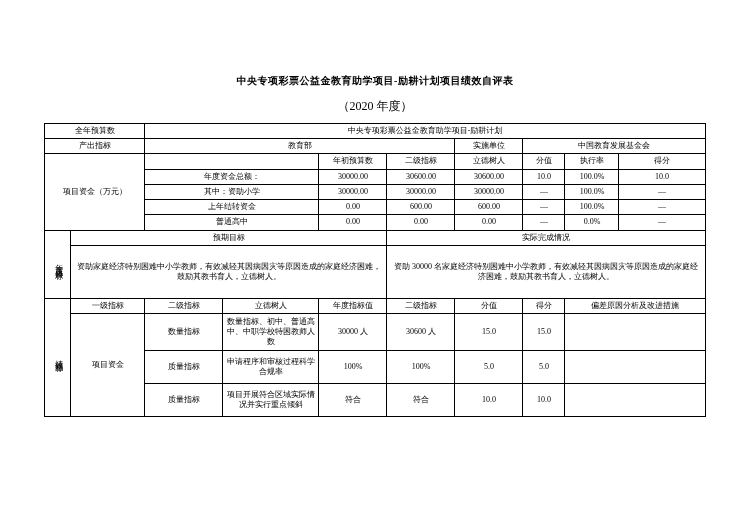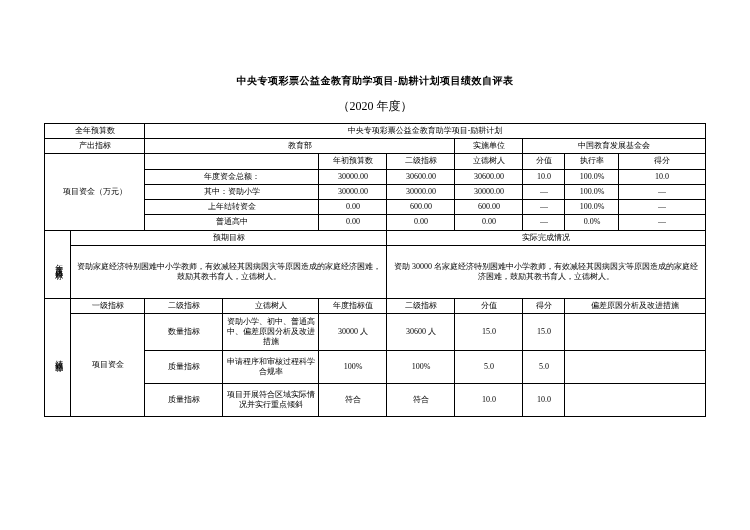--- a/index.html
+++ b/index.html
@@ -172,21 +172,21 @@
         <td>立德树人</td>
         <td>年度指标值</td>
         <td>二级指标</td>
         <td>分值</td>
         <td>得分</td>
         <td colspan="2">偏差原因分析及改进措施</td>
       </tr>
       <tr>
         <td rowspan="3" class="vlabel">项目资金</td>
         <td>数量指标</td>
-        <td class="lefttext" style="height:32px">资助小学、初中、普通高中、偏差原因分析及改进措施</td>
+        <td class="lefttext" style="height:32px">数量指标、初中、普通高中、中职学校特困教师人数</td>
         <td>30000 人</td>
         <td>30600 人</td>
         <td>15.0</td>
         <td>15.0</td>
         <td colspan="2"></td>
       </tr>
       <tr>
         <td>质量指标</td>
         <td class="lefttext" style="height:28px">申请程序和审核过程科学合规率</td>
         <td>100%</td>

